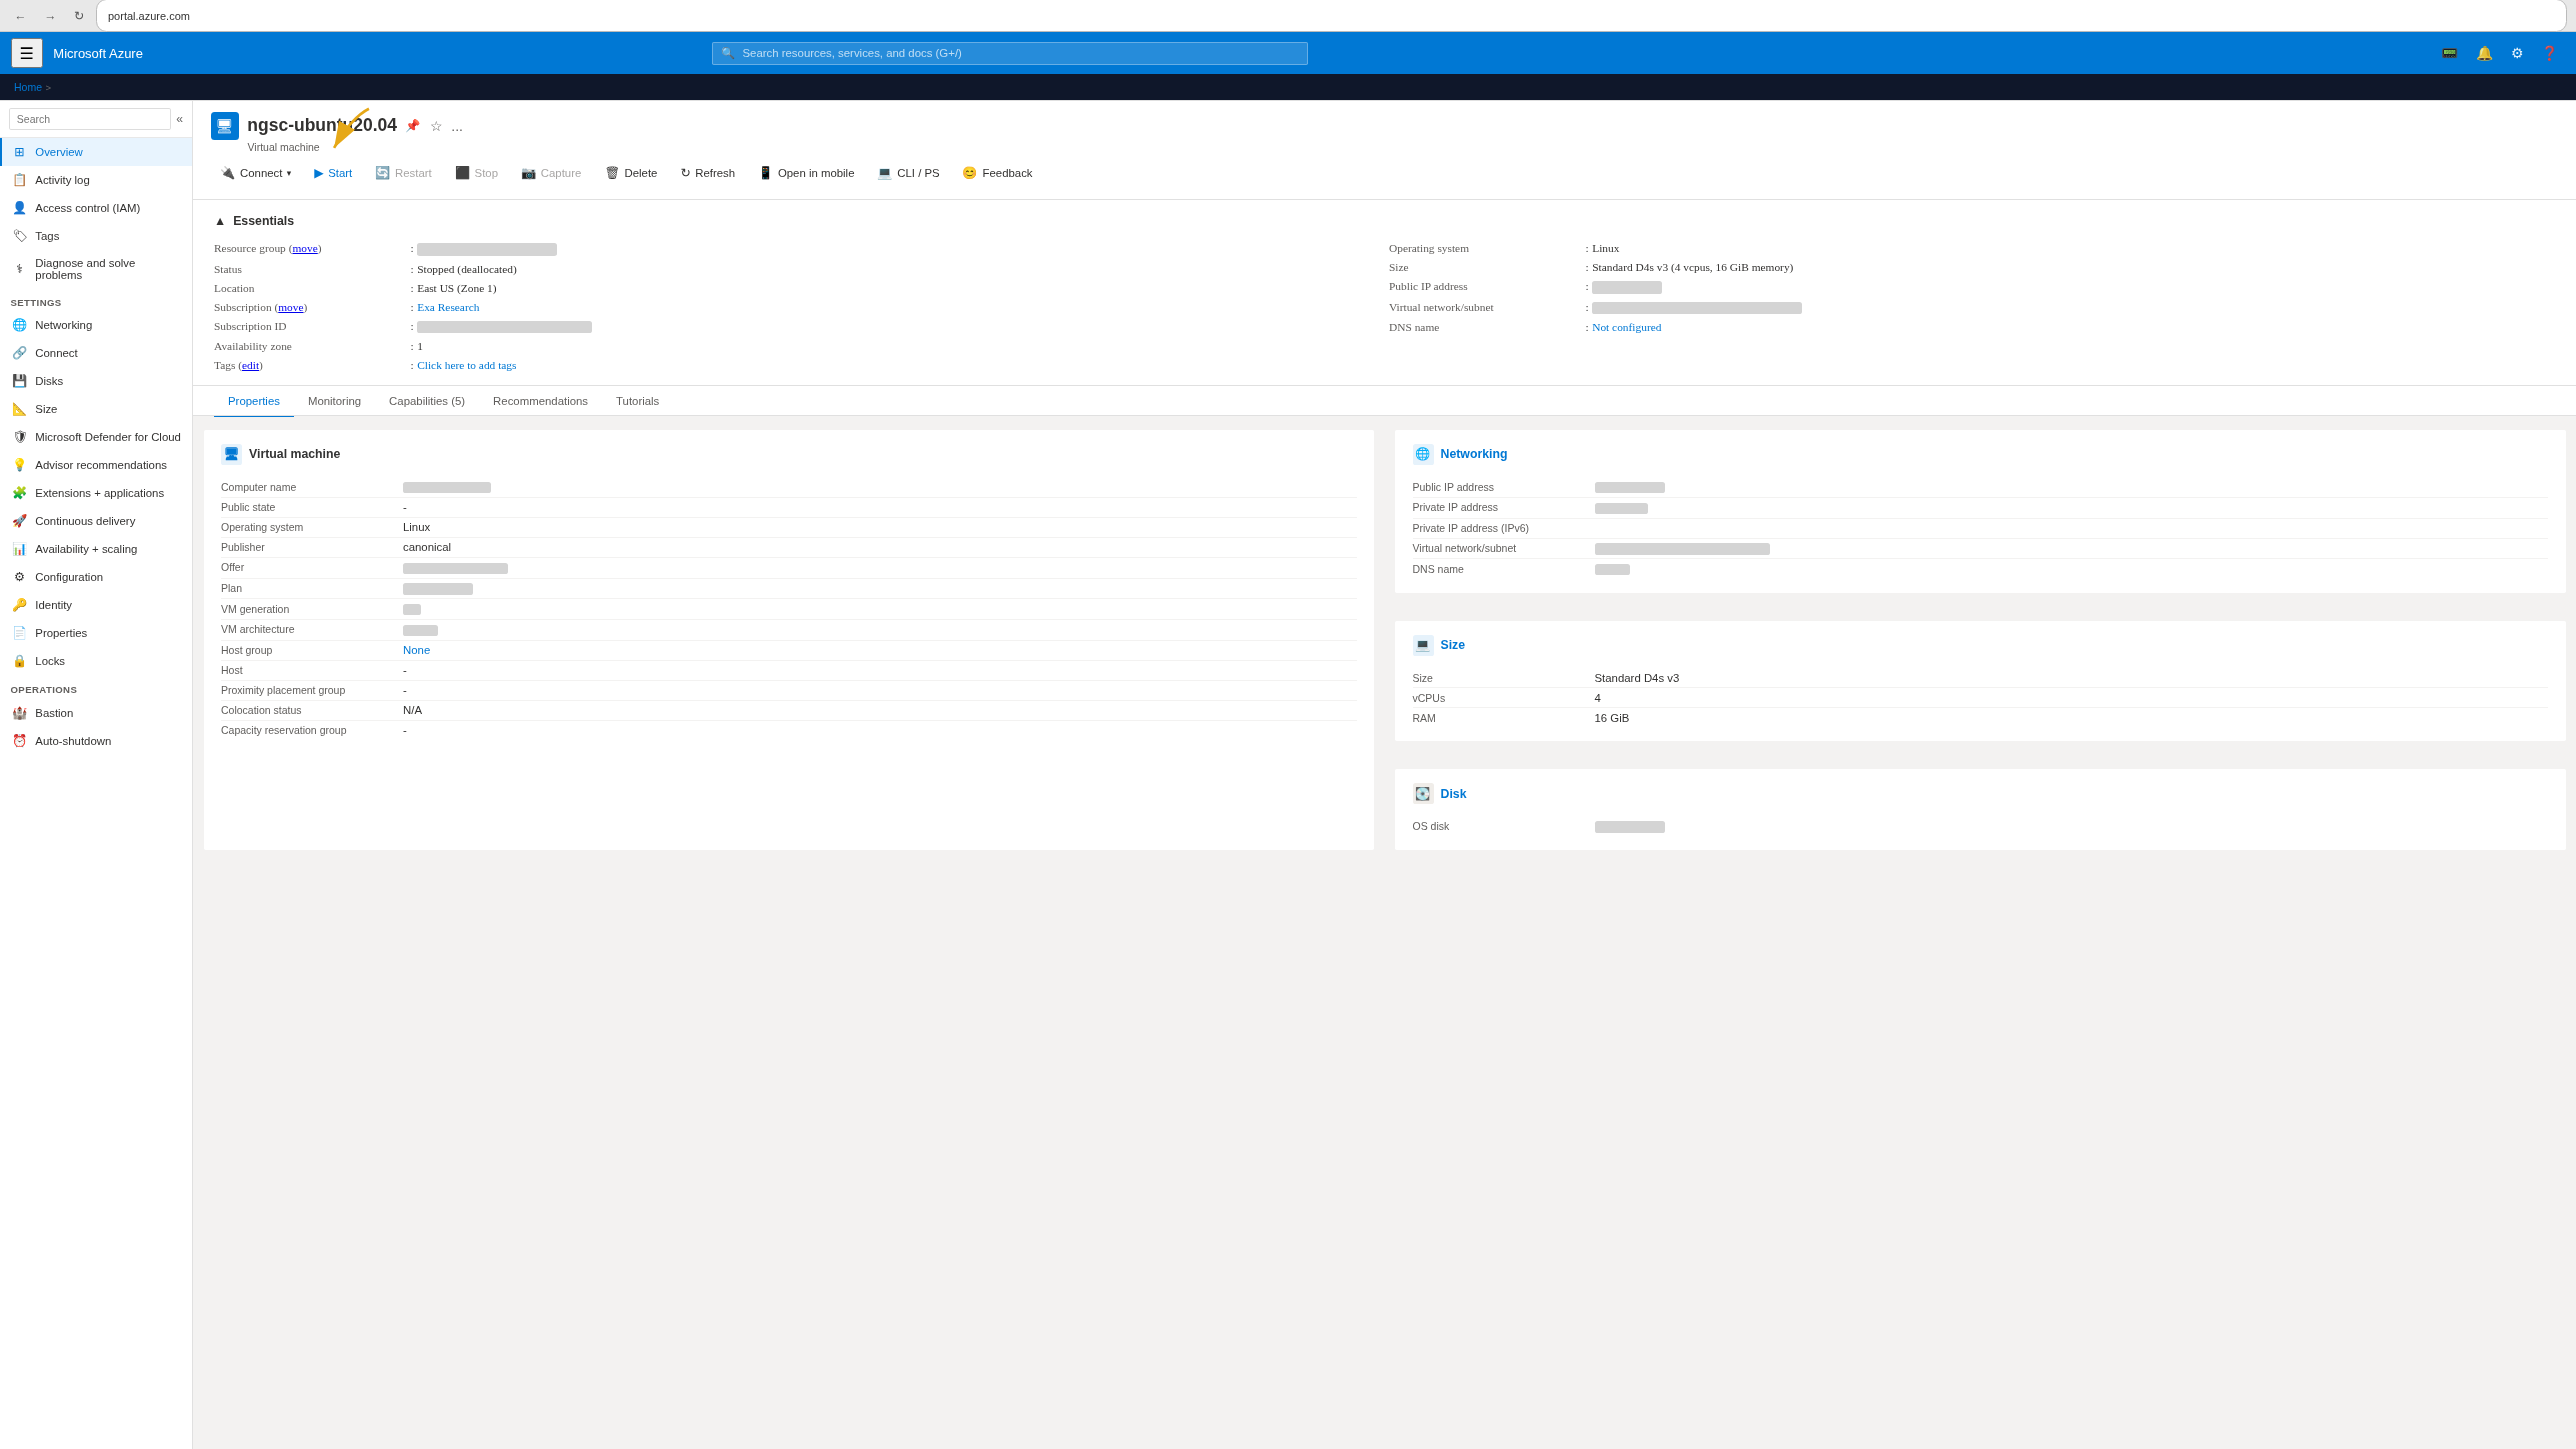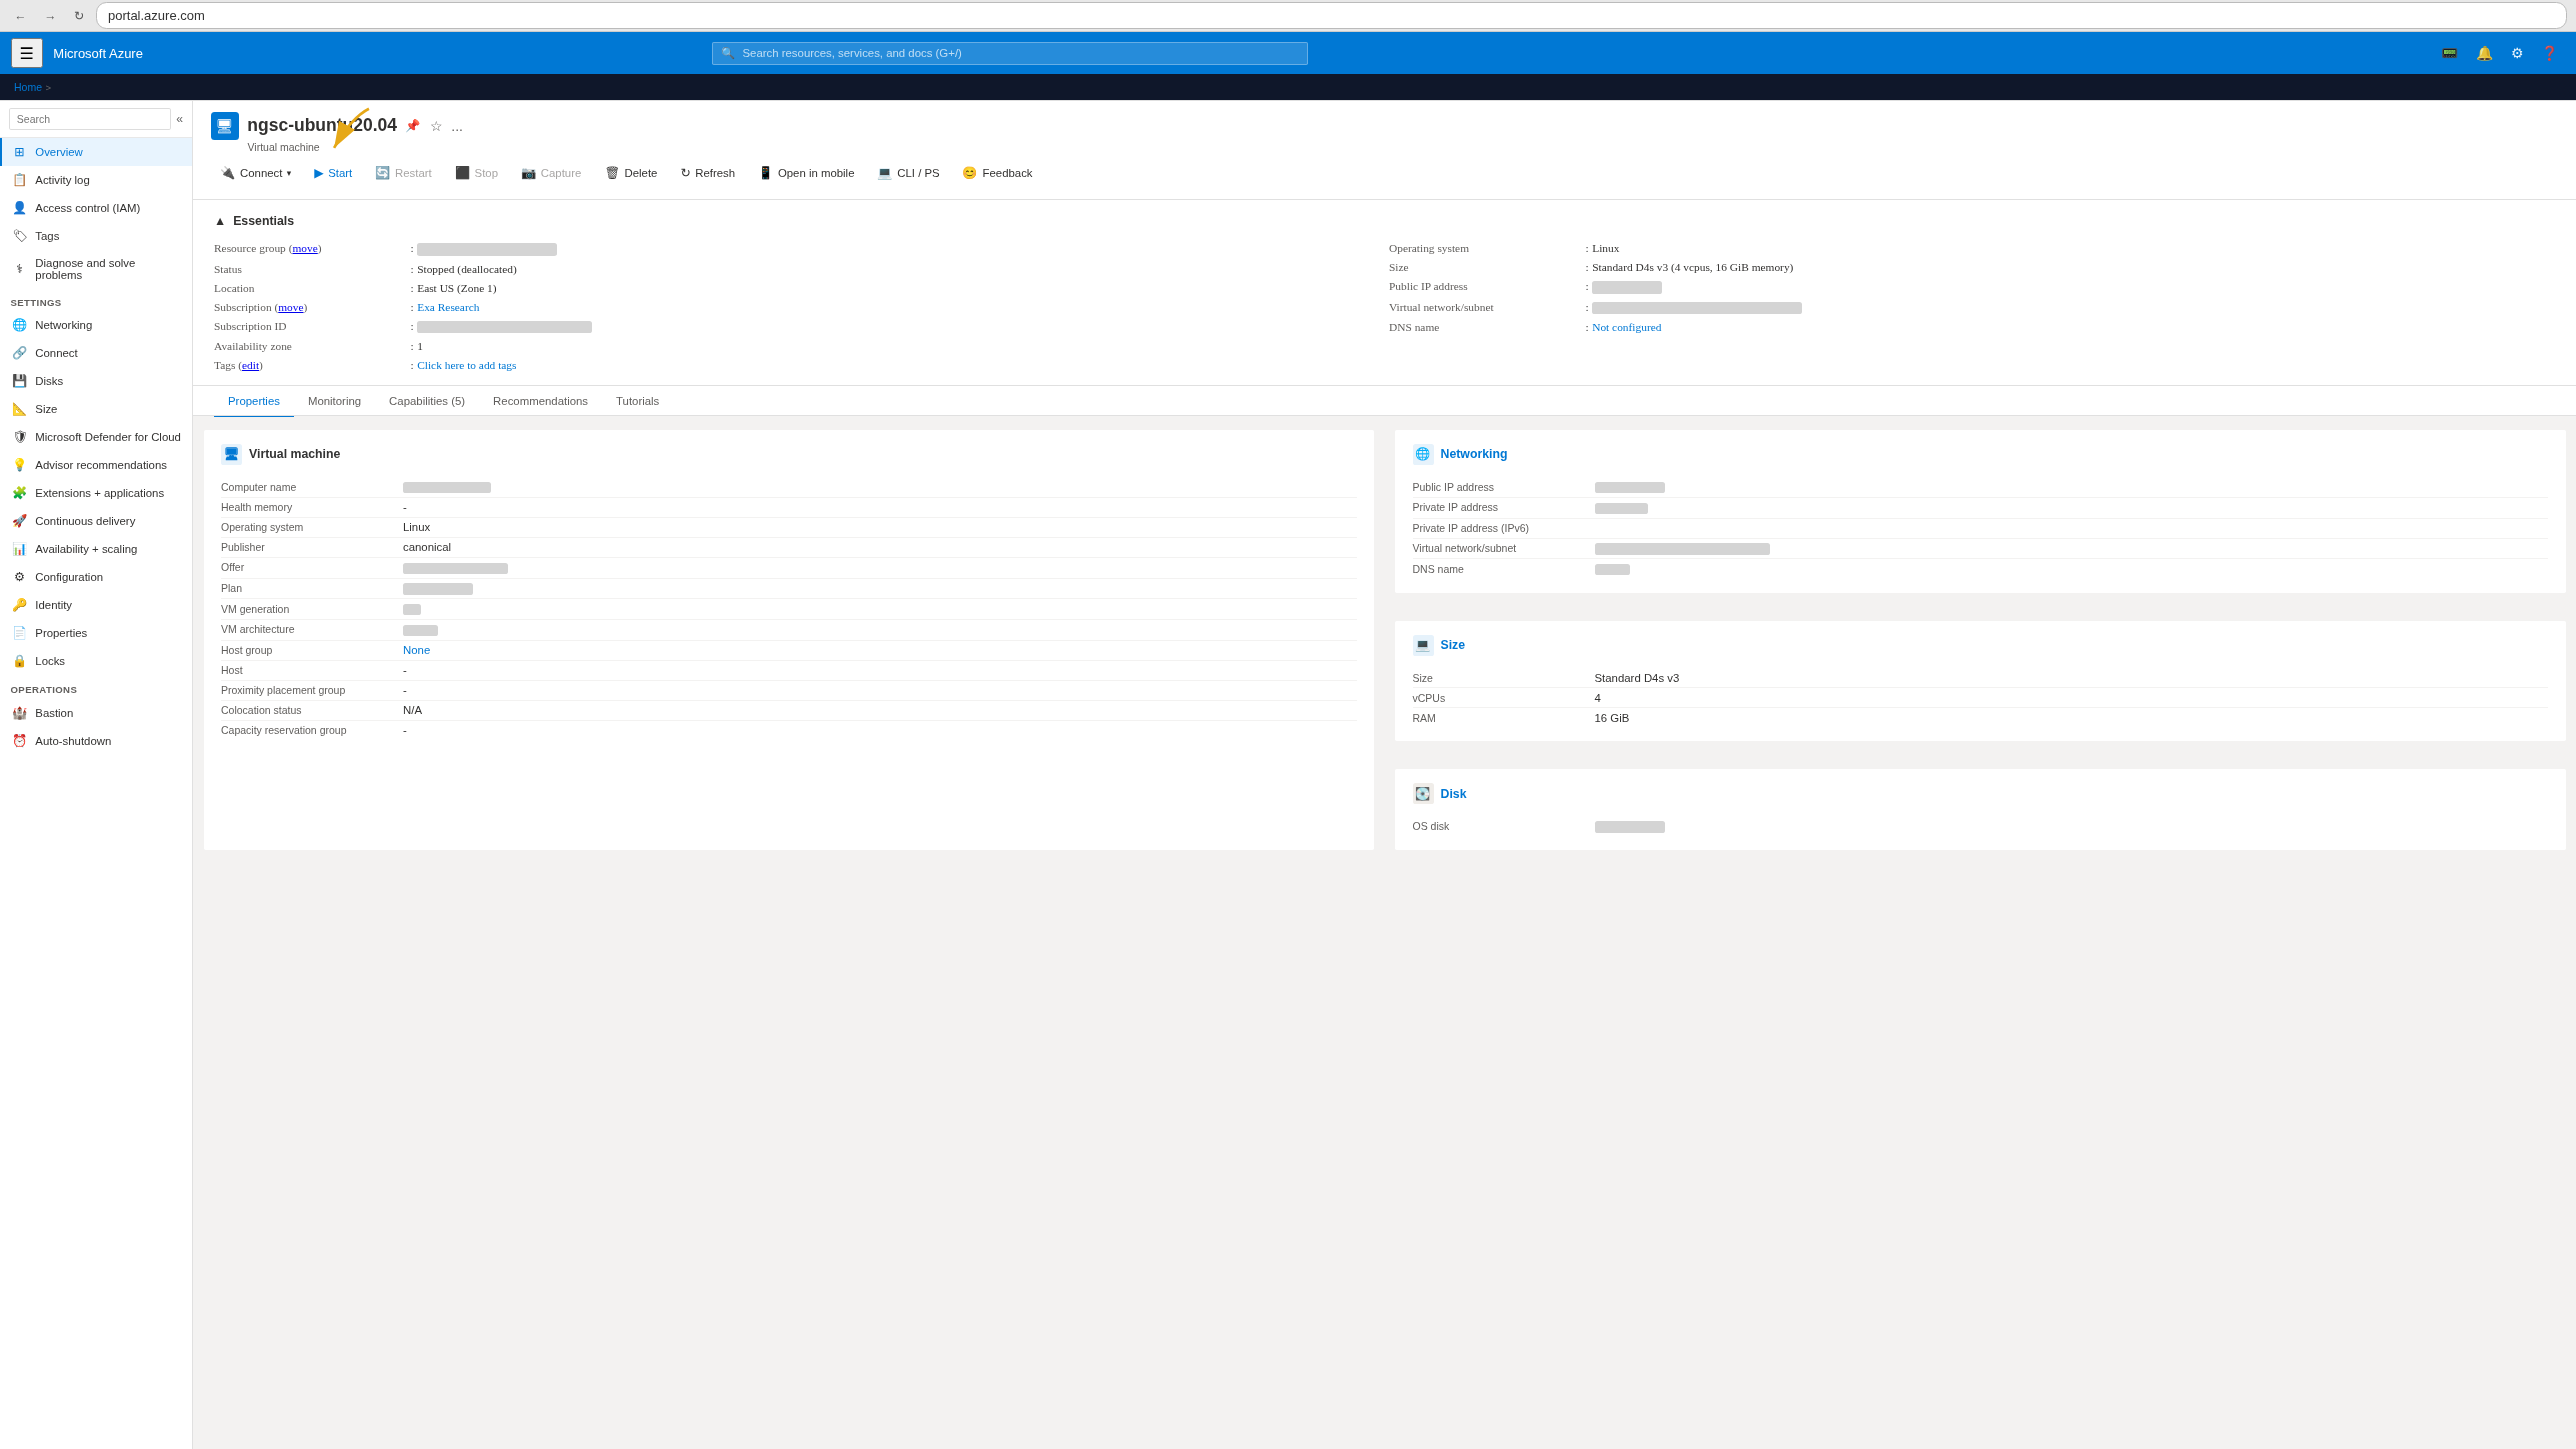--- a/index.html
+++ b/index.html
@@ -56,25 +56,25 @@
       height: 32px;
       display: flex;
       align-items: center;
       padding: 0 8.8px;
       gap: 7px;
       border-bottom: 0.9px solid #ccc;
     }
     .browser-bar .nav-btn { background: none; border: none; cursor: pointer; font-size: 12.3px; color: #555; padding: 3.5px 5.3px; }
     .browser-bar .url-bar {
       flex: 1;
-      height: 27px;
+      height: 33px;
       border: 0.9px solid #bbb;
       border-radius: 10.5px;
       padding: 0 10.5px;
-      font-size: 13px;
+      font-size: 11px;
       background: white;
       color: #333;
     }
 
     
     .breadcrumb {
       padding: 7px 14px;
       font-size: 10.5px;
       color: #0078d4;
       background: #0f172a;
@@ -587,21 +587,21 @@
         <div class="properties-section">
           <div class="properties-section-title">
             <div class="section-icon blue">🖥</div>
             <span>Virtual machine</span>
           </div>
           <div class="prop-row">
             <span class="prop-label">Computer name</span>
             <span class="prop-value"><span class="blurred" style="width:88px;"></span></span>
           </div>
           <div class="prop-row">
-            <span class="prop-label">Health memory</span>
+            <span class="prop-label">Public state</span>
             <span class="prop-value">-</span>
           </div>
           <div class="prop-row">
             <span class="prop-label">Operating system</span>
             <span class="prop-value">Linux</span>
           </div>
           <div class="prop-row">
             <span class="prop-label">Publisher</span>
             <span class="prop-value">canonical</span>
           </div>

